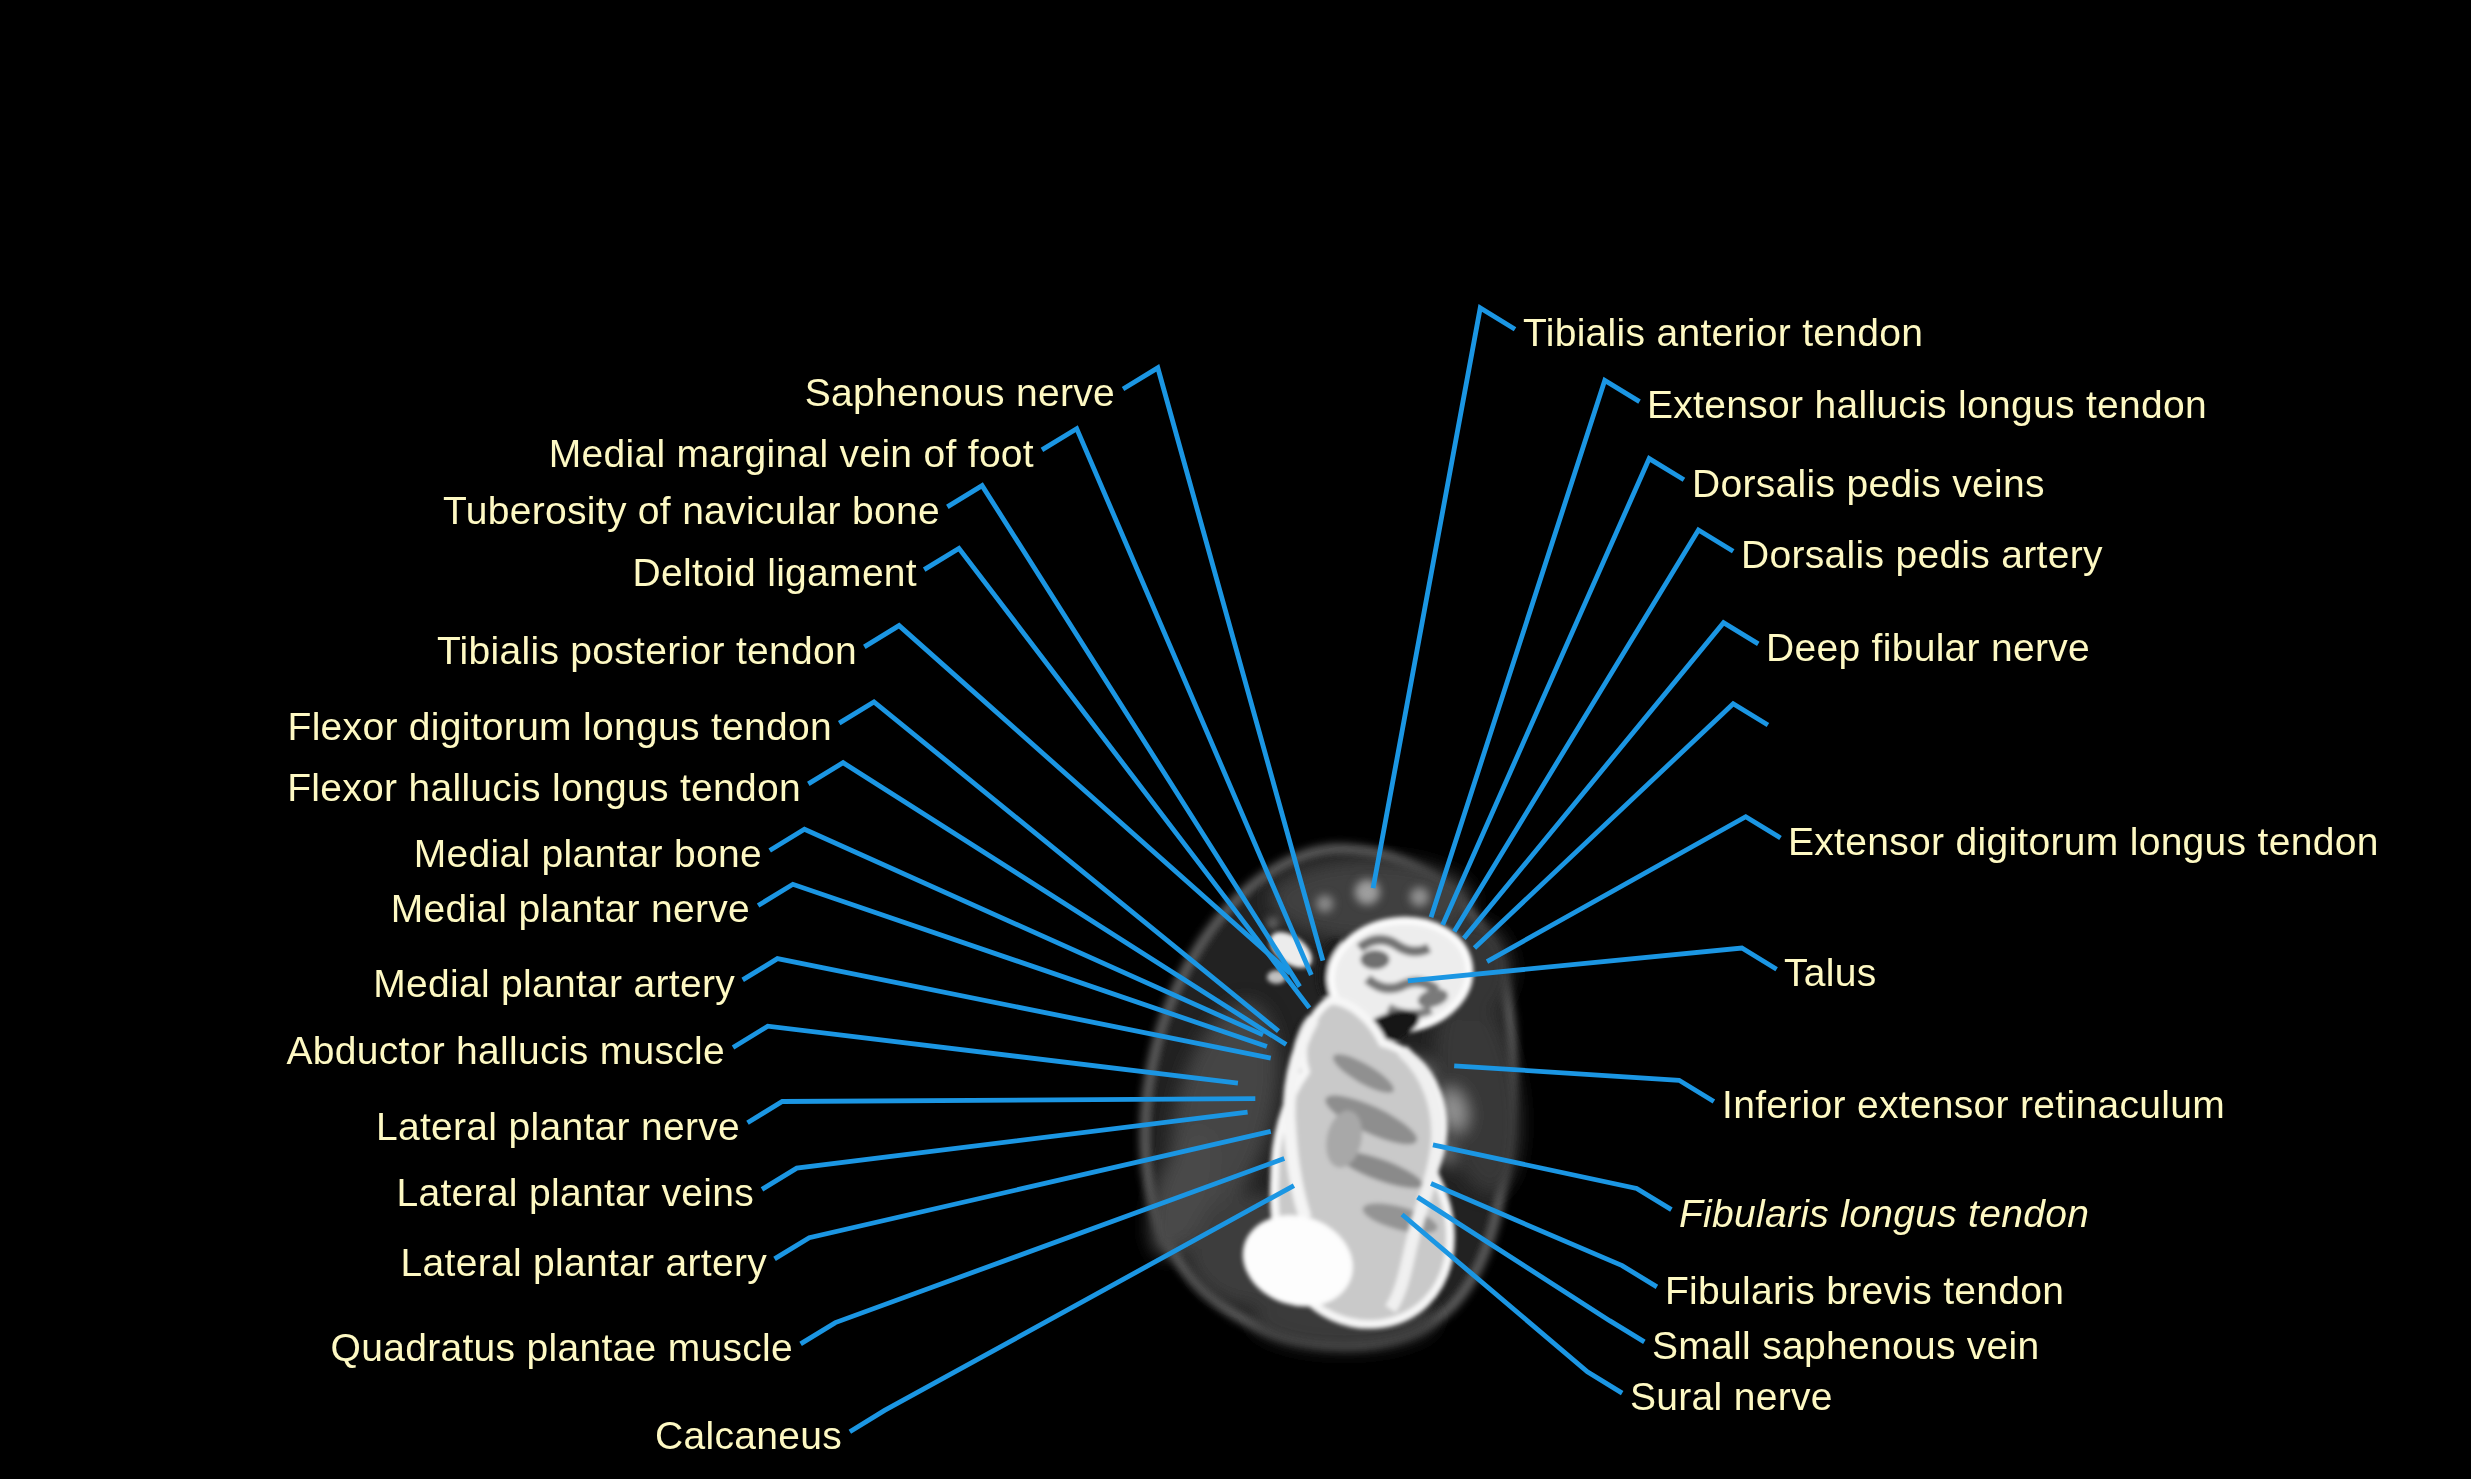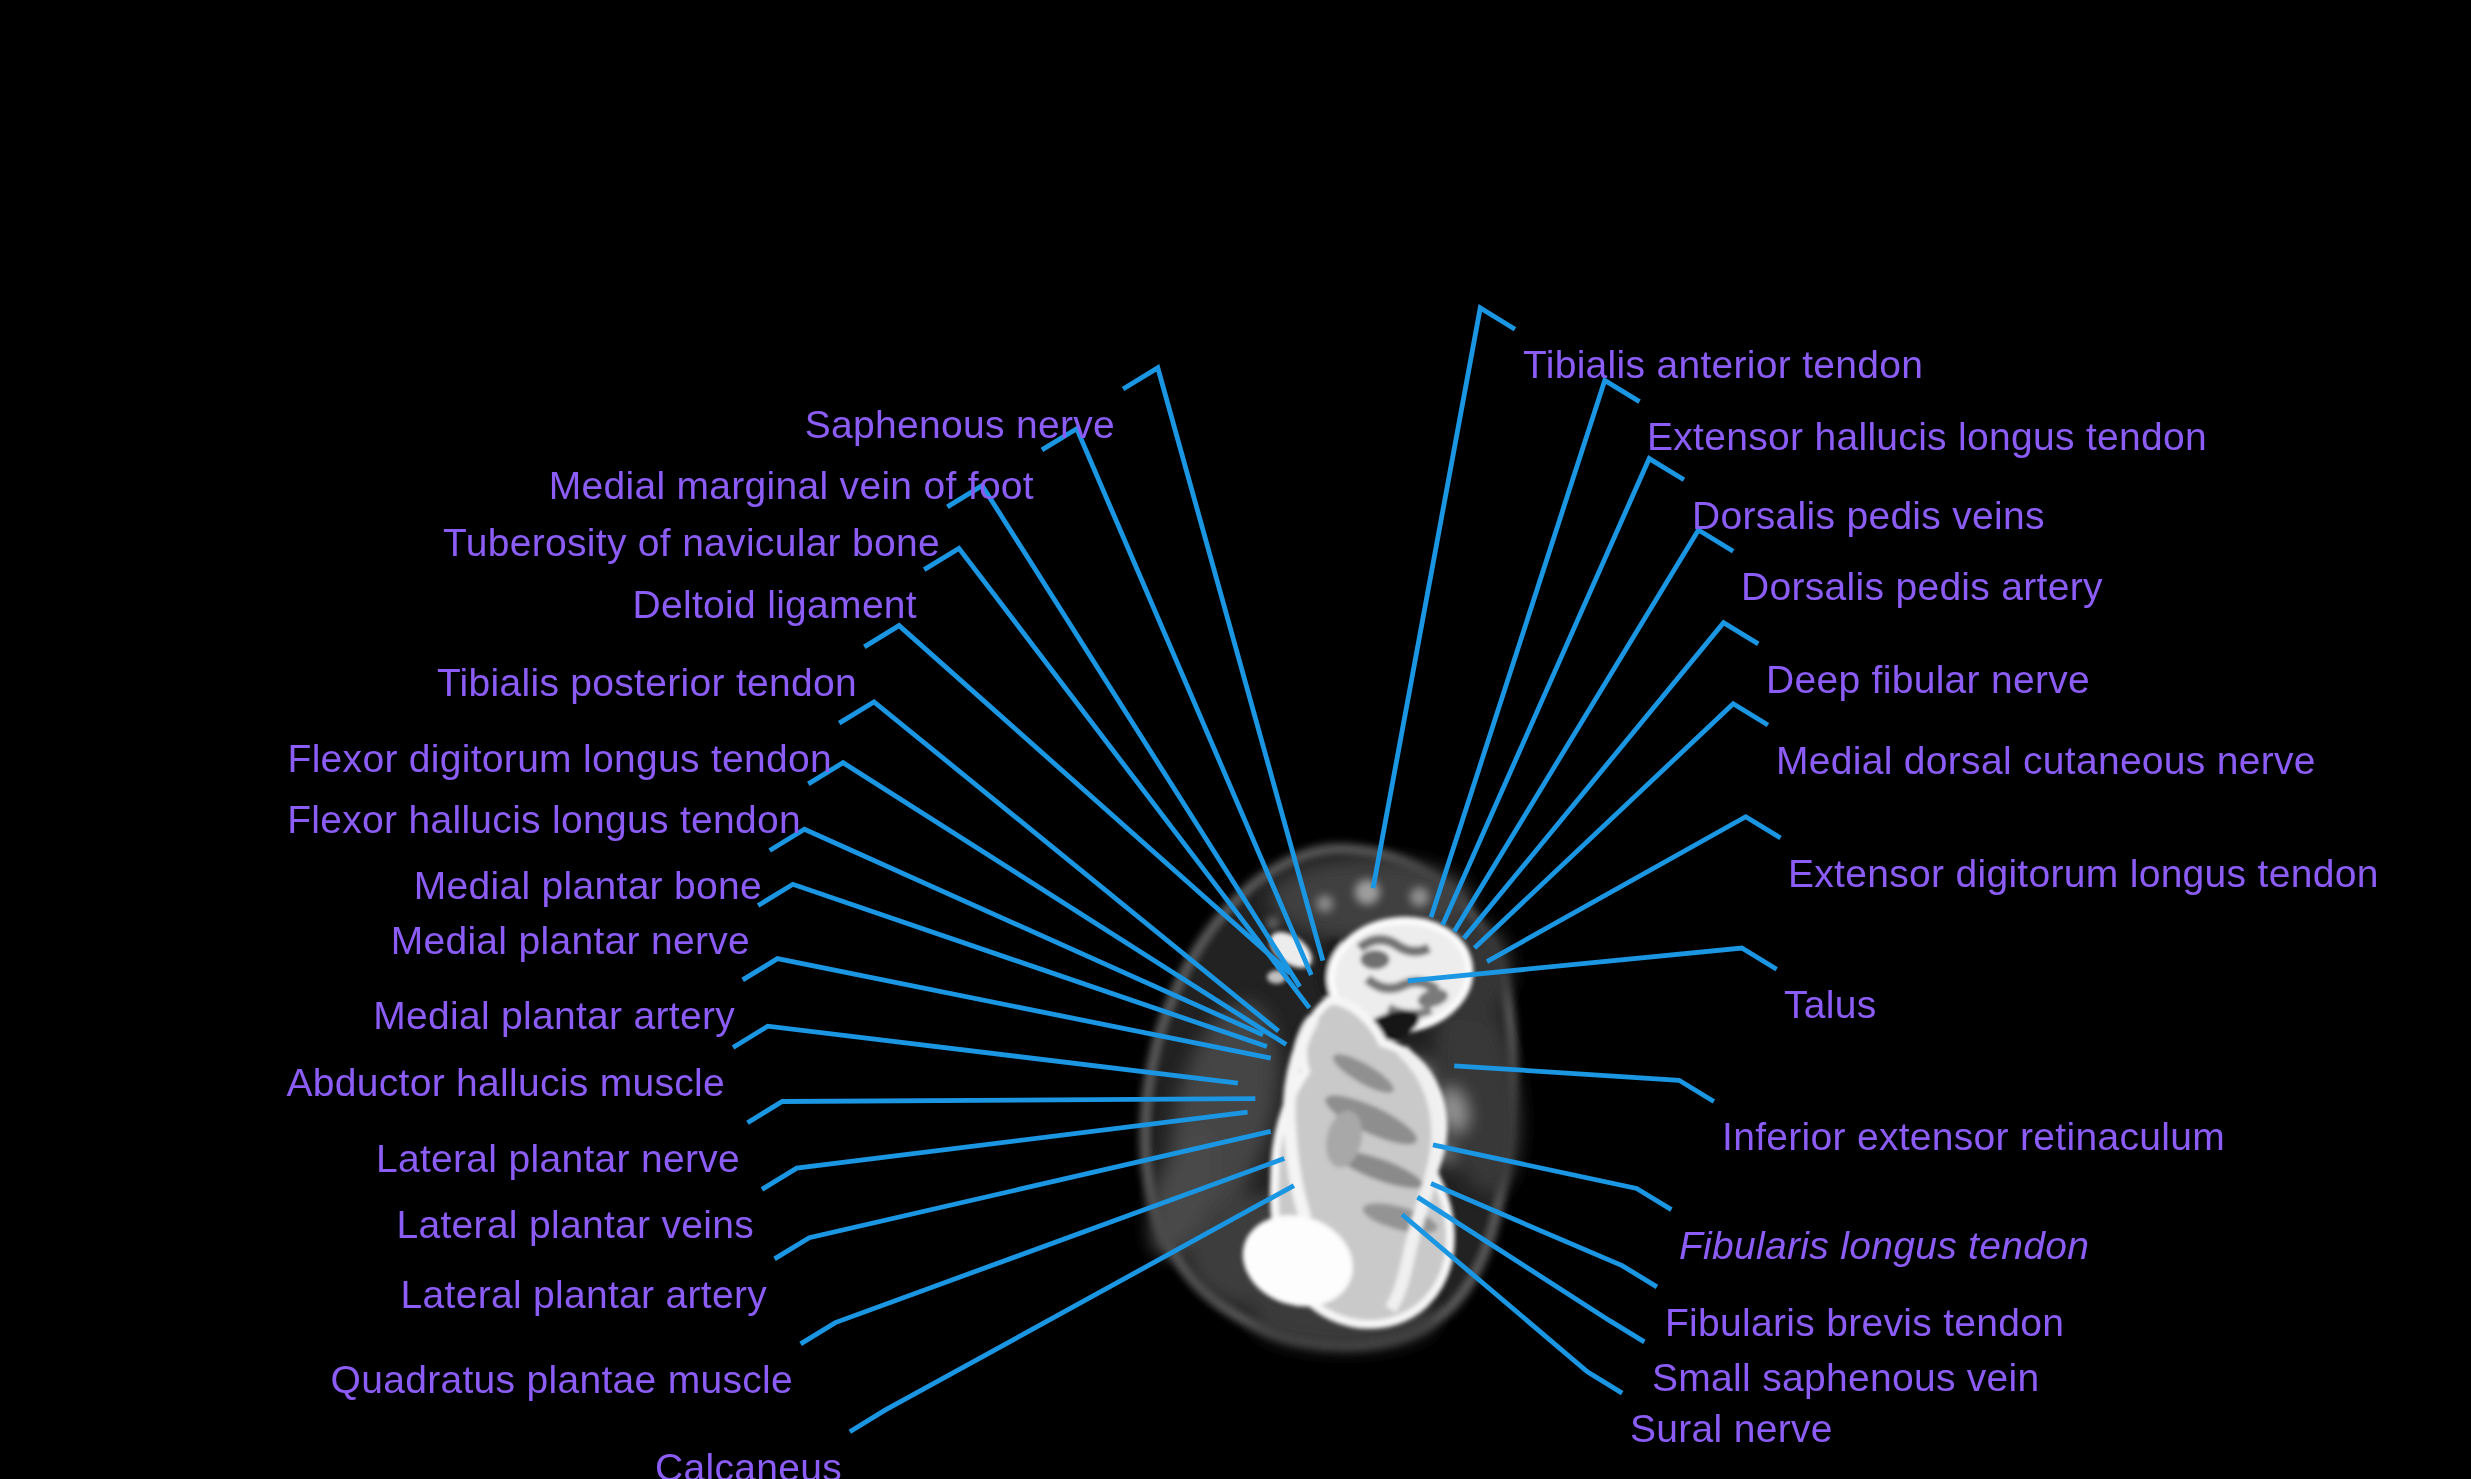--- a/index.html
+++ b/index.html
@@ -20,26 +20,25 @@
     inset: 0;
     width: 100%;
     height: 100%;
   }
   #labels-layer {
     position: absolute;
     inset: 0;
   }
   .anat-label {
     position: absolute;
-    color: #8b5cf6;
+    color: #fef9c3;
     font: 400 39px/48px "Liberation Sans", sans-serif;
     letter-spacing: 0.3px;
     white-space: nowrap;
     user-select: none;
-    margin-top: 32px;
   }
   .anat-label.left  { text-align: right; }
   .anat-label.right { text-align: left; }
   polyline.leader {
     fill: none;
     stroke-width: 5px;
     stroke-linecap: butt;
     stroke-linejoin: miter;
   }
 </style>
@@ -186,21 +185,20 @@
       <div class="anat-label left" style="top: 1103px; right: 1732px;">Lateral plantar nerve</div>
       <div class="anat-label left" style="top: 1169px; right: 1718px;">Lateral plantar veins</div>
       <div class="anat-label left" style="top: 1239px; right: 1705px;">Lateral plantar artery</div>
       <div class="anat-label left" style="top: 1324px; right: 1679px;">Quadratus plantae muscle</div>
       <div class="anat-label left" style="top: 1412px; right: 1630px;">Calcaneus</div>
       <div class="anat-label right" style="top: 309px; left: 1523px;">Tibialis anterior tendon</div>
       <div class="anat-label right" style="top: 381px; left: 1647px;">Extensor hallucis longus tendon</div>
       <div class="anat-label right" style="top: 460px; left: 1692px;">Dorsalis pedis veins</div>
       <div class="anat-label right" style="top: 531px; left: 1741px;">Dorsalis pedis artery</div>
       <div class="anat-label right" style="top: 624px; left: 1766px;">Deep fibular nerve</div>
-      <div class="anat-label right" style="top: 705px; left: 1776px;">Medial dorsal cutaneous nerve</div>
       <div class="anat-label right" style="top: 818px; left: 1788px;">Extensor digitorum longus tendon</div>
       <div class="anat-label right" style="top: 949px; left: 1784px;">Talus</div>
       <div class="anat-label right" style="top: 1081px; left: 1722px;">Inferior extensor retinaculum</div>
       <div class="anat-label right" style="top: 1190px; left: 1679px; font-style: italic;">Fibularis longus tendon</div>
       <div class="anat-label right" style="top: 1267px; left: 1665px;">Fibularis brevis tendon</div>
       <div class="anat-label right" style="top: 1322px; left: 1652px;">Small saphenous vein</div>
       <div class="anat-label right" style="top: 1373px; left: 1630px;">Sural nerve</div>
     </div>
 
 </div>

